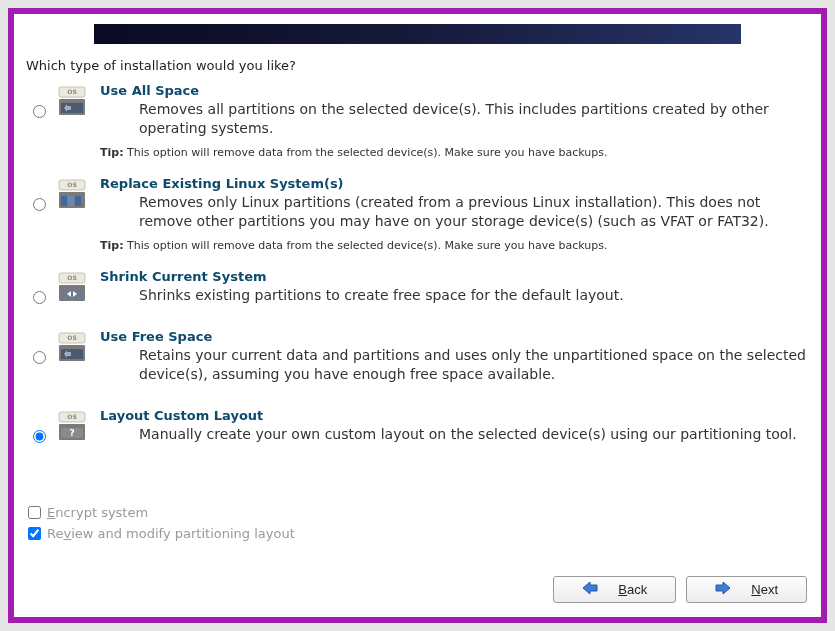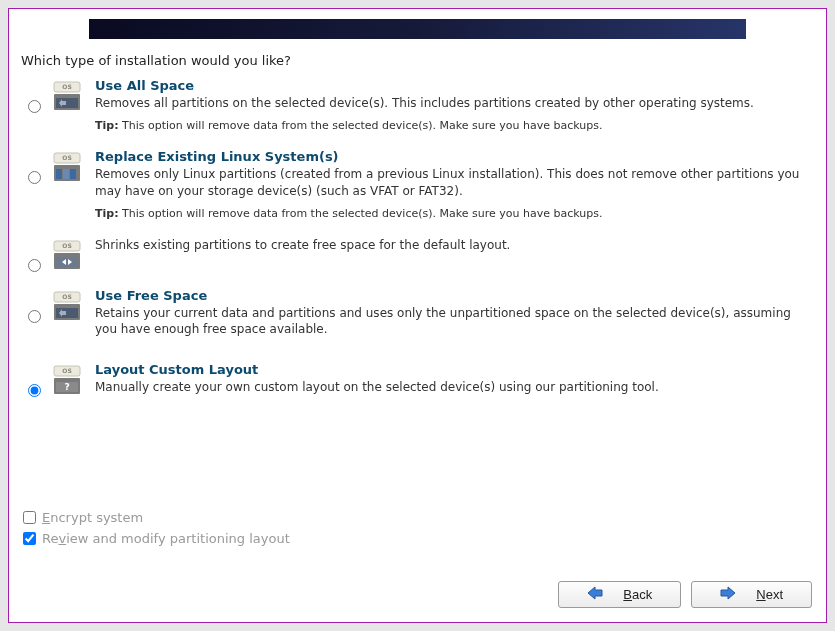--- a/index.html
+++ b/index.html
@@ -10,21 +10,21 @@
   width: 835px;
   height: 631px;
   overflow: hidden;
 }
 .window {
   background: #fff;
   margin: 8px;
   width: 819px;
   height: 615px;
   position: relative;
-  border: 1px solid #a21caf;
+  border: 6px solid #a21caf;
 }
 .banner {
   margin: 10px 80px 10px 80px;
   height: 20px;
   background: linear-gradient(90deg, #0a0a22 0%, #161a3a 50%, #263468 100%);
 }
 .prompt {
   padding: 4px 12px 8px 12px;
   font-size: 13px;
   color: #222;
@@ -66,24 +66,25 @@
   padding-left: 8px;
   padding-top: 2px;
 }
 .opt-title {
   font-weight: bold;
   font-size: 13px;
   color: #0c4a6e;
   margin-bottom: 2px;
 }
 .opt-desc {
-  font-size: 12px;
+  font-size: 14px;
   color: #333;
   line-height: 1.35;
   margin-bottom: 8px;
+  margin-left: 39px;
 }
 .opt-tip { font-size: 11px; color: #333; line-height: 1.3; }
 .opt-tip .tip-label { font-weight: bold; text-align: right; }
 
 .checkboxes {
   position: absolute;
   bottom: 70px;
   left: 14px;
 }
 .cb-row {
@@ -173,20 +174,21 @@
           <svg class="install-icon" viewBox="0 0 30 32">
             <rect x="2" y="2" width="26" height="10" rx="2" fill="#eceadf" stroke="#c5c3b4"></rect>
             <text class="os-label" x="15" y="9" text-anchor="middle">OS</text>
             <rect x="2" y="14" width="26" height="16" rx="1" fill="#7a7a7a"></rect>
             <rect x="4" y="18" width="22" height="10" fill="#6b7a8f"></rect>
             <polygon points="14,20 10,23 14,26" fill="#fff"></polygon>
             <polygon points="16,20 20,23 16,26" fill="#fff"></polygon>
           </svg>
         </div>
         <div class="text-col">
+          <div class="opt-title">Shrink Current System</div>
           <div class="opt-desc">Shrinks existing partitions to create free space for the default layout.</div>
         </div>
       </div>
       <div class="option">
         <div class="radio-col">
           <input type="radio" name="install-type" style="">
         </div>
         <div class="icon-col">
           <svg class="install-icon" viewBox="0 0 30 32">
             <rect x="2" y="2" width="26" height="10" rx="2" fill="#eceadf" stroke="#c5c3b4"></rect>

